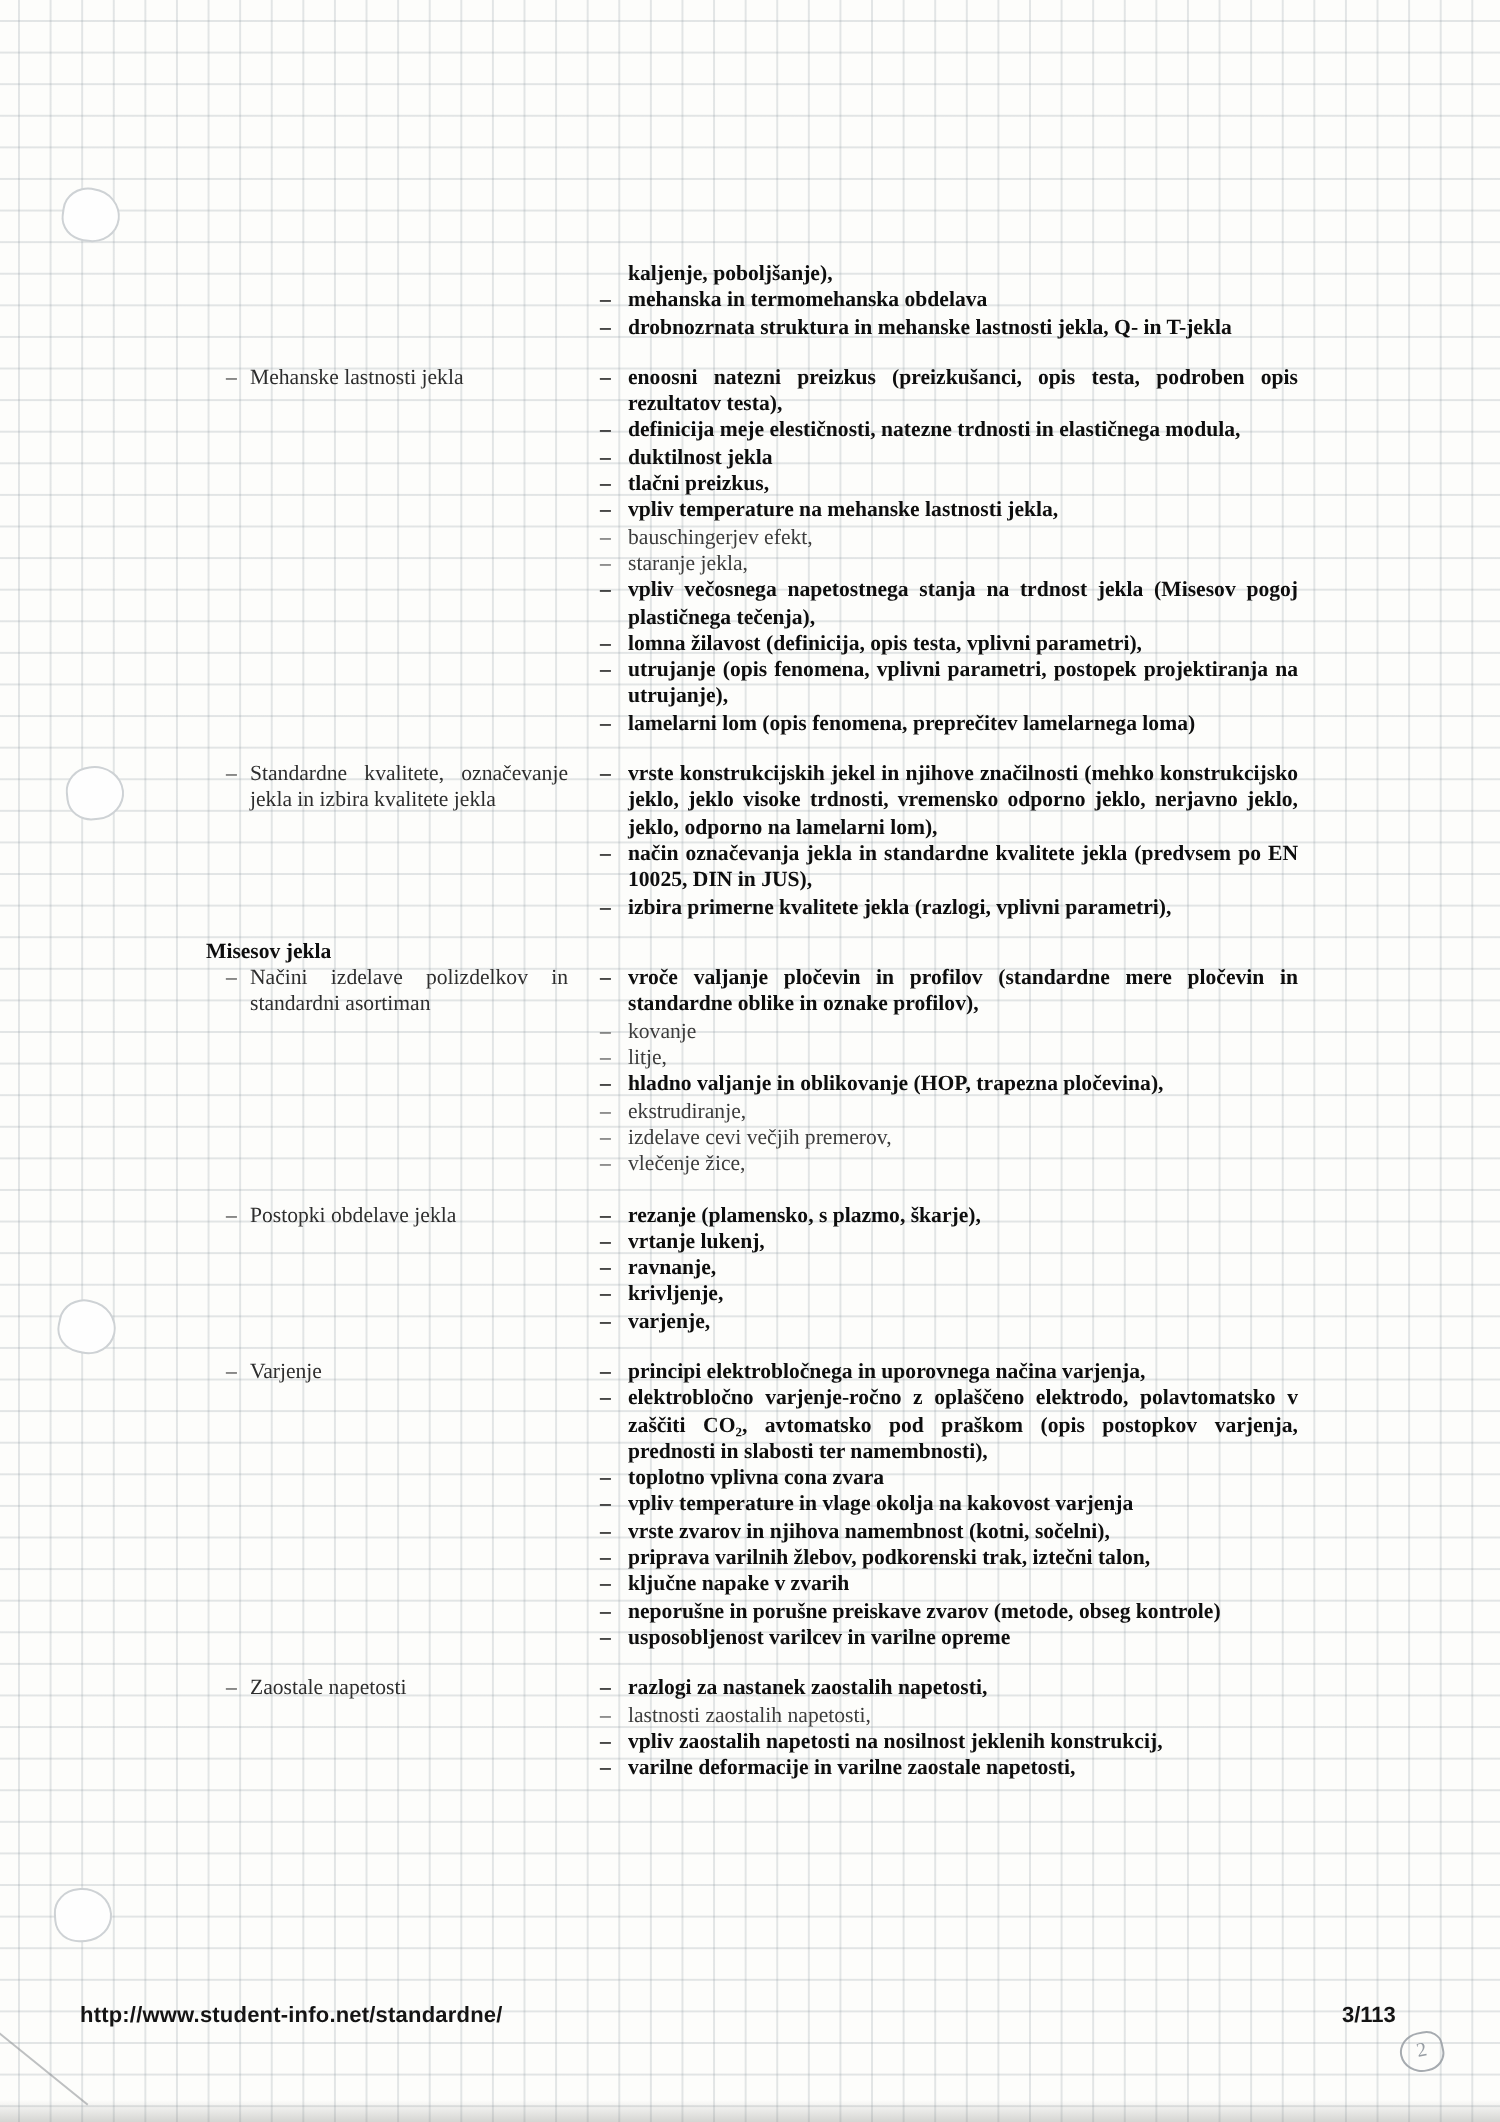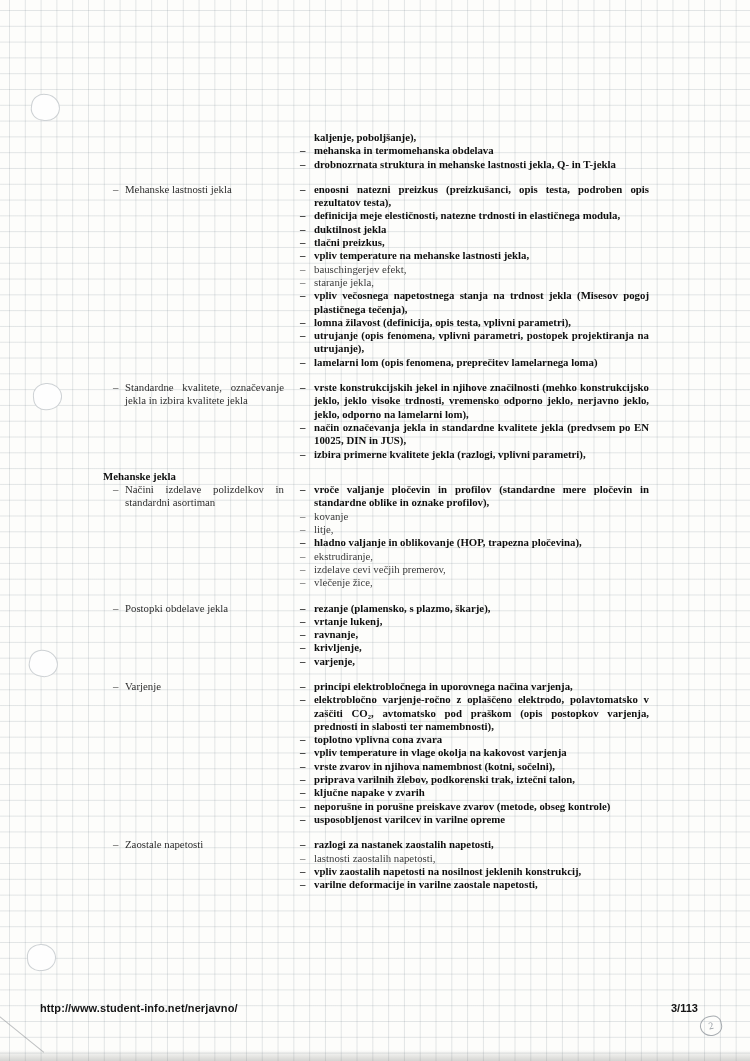--- a/index.html
+++ b/index.html
@@ -81,21 +81,21 @@
     <div class="sec">
       <div class="lcol">
         <div class="llabel"><span class="dash">–</span>Standardne kvalitete, označevanje jekla in izbira kvalitete jekla</div>
       </div>
       <div class="rcol">
         <div class="it b"><span class="dash">–</span>vrste konstrukcijskih jekel in njihove značilnosti (mehko konstrukcijsko jeklo, jeklo visoke trdnosti, vremensko odporno jeklo, nerjavno jeklo, jeklo, odporno na lamelarni lom),</div>
         <div class="it b"><span class="dash">–</span>način označevanja jekla in standardne kvalitete jekla (predvsem po EN 10025, DIN in JUS),</div>
         <div class="it b"><span class="dash">–</span>izbira primerne kvalitete jekla (razlogi, vplivni parametri),</div>
       </div>
     </div>
-    <div class="hdr">Mehanske jekla</div>
+    <div class="hdr">Misesov jekla</div>
     <div class="sec">
       <div class="lcol">
         <div class="llabel"><span class="dash">–</span>Načini izdelave polizdelkov in standardni asortiman</div>
       </div>
       <div class="rcol">
         <div class="it b"><span class="dash">–</span>vroče valjanje pločevin in profilov (standardne mere pločevin in standardne oblike in oznake profilov),</div>
         <div class="it"><span class="dash">–</span>kovanje</div>
         <div class="it"><span class="dash">–</span>litje,</div>
         <div class="it b"><span class="dash">–</span>hladno valjanje in oblikovanje (HOP, trapezna pločevina),</div>
         <div class="it"><span class="dash">–</span>ekstrudiranje,</div>
@@ -137,18 +137,18 @@
       </div>
       <div class="rcol">
         <div class="it b"><span class="dash">–</span>razlogi za nastanek zaostalih napetosti,</div>
         <div class="it"><span class="dash">–</span>lastnosti zaostalih napetosti,</div>
         <div class="it b"><span class="dash">–</span>vpliv zaostalih napetosti na nosilnost jeklenih konstrukcij,</div>
         <div class="it b"><span class="dash">–</span>varilne deformacije in varilne zaostale napetosti,</div>
       </div>
     </div>
   </div>
 
-<div class="footer-url">http://www.student-info.net/nerjavno/</div>
+<div class="footer-url">http://www.student-info.net/standardne/</div>
 <div class="footer-page">3/113</div>
 <div class="hw-mark">2</div>
 
 <div class="corner-line"></div>
 <div class="bottom-edge"></div>
 
 </body></html>

